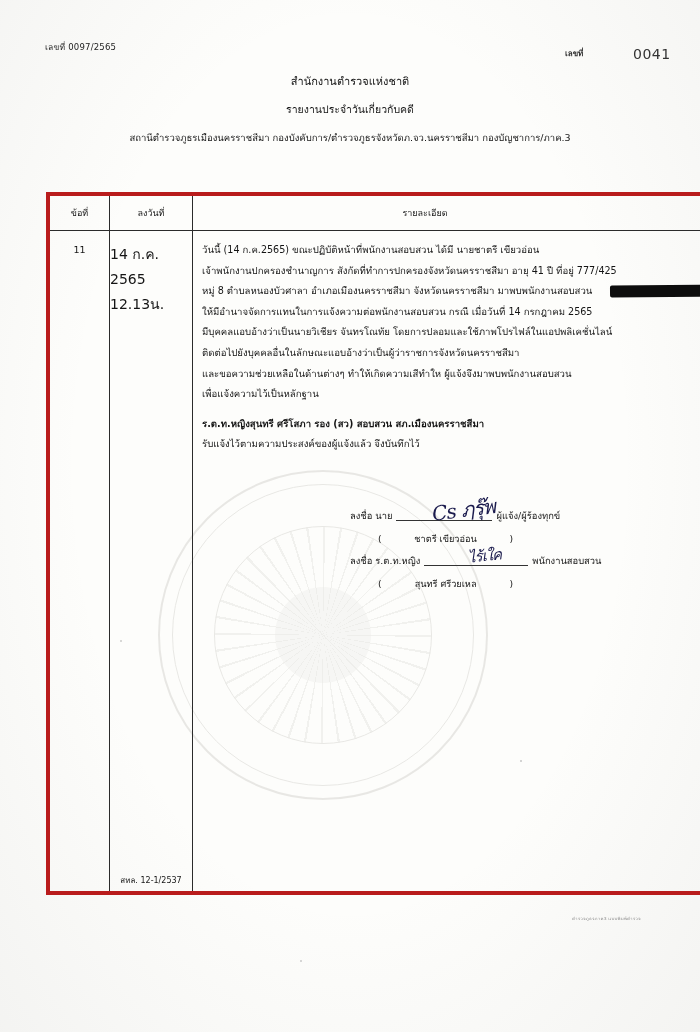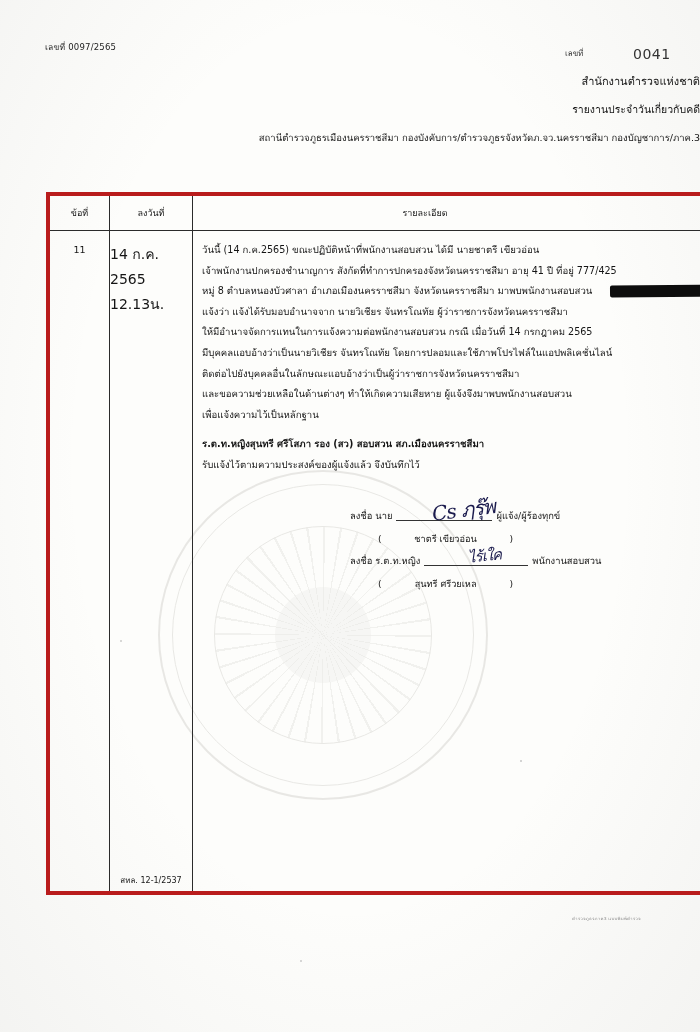--- a/index.html
+++ b/index.html
@@ -38,37 +38,38 @@
     font-size: 8.5px;
     color: #222;
     letter-spacing: 0.2px;
   }
   .seq-label {
     position: absolute;
     left: 565px;
     top: 47px;
     font-size: 8px;
     color: #333;
+    font-weight: bold;
   }
   .seq-value {
     position: absolute;
     left: 633px;
     top: 46px;
     font-size: 14px;
     color: #333;
     letter-spacing: 0.5px;
   }
 
   
   .title-block {
     position: absolute;
     left: 0;
     right: 0;
     top: 72px;
-    text-align: right;
+    text-align: center;
   }
   .title-1 {
     font-size: 11px;
     color: #151515;
     margin-bottom: 11px;
   }
   .title-2 {
     font-size: 10.5px;
     color: #151515;
     margin-bottom: 12px;
@@ -342,25 +343,24 @@
       <div>14 ก.ค. 2565</div>
       <div>12.13น.</div>
     </div>
 
     <div class="cell-footcode">สทล. 12-1/2537</div>
 
     <div class="body-text">
       <p>วันนี้ (14 ก.ค.2565) ขณะปฏิบัติหน้าที่พนักงานสอบสวน ได้มี นายชาตรี  เขียวอ่อน</p>
       <p>เจ้าพนักงานปกครองชำนาญการ  สังกัดที่ทำการปกครองจังหวัดนครราชสีมา อายุ 41 ปี ที่อยู่ 777/425</p>
       <p>หมู่ 8 ตำบลหนองบัวศาลา อำเภอเมืองนครราชสีมา จังหวัดนครราชสีมา มาพบพนักงานสอบสวน</p>
-      <p>แจ้งว่า แจ้งได้รับมอบอำนาจจาก นายวิเชียร  จันทรโณทัย ผู้ว่าราชการจังหวัดนครราชสีมา</p>
       <p>ให้มีอำนาจจัดการแทนในการแจ้งความต่อพนักงานสอบสวน กรณี เมื่อวันที่ 14 กรกฎาคม 2565</p>
       <p>มีบุคคลแอบอ้างว่าเป็นนายวิเชียร  จันทรโณทัย โดยการปลอมและใช้ภาพโปรไฟล์ในแอปพลิเคชั่นไลน์</p>
       <p>ติดต่อไปยังบุคคลอื่นในลักษณะแอบอ้างว่าเป็นผู้ว่าราชการจังหวัดนครราชสีมา</p>
-      <p>และขอความช่วยเหลือในด้านต่างๆ ทำให้เกิดความเสียหาย ผู้แจ้งจึงมาพบพนักงานสอบสวน</p>
+      <p>และขอความช่วยเหลือในด้านต่างๆ ทำให้เกิดความเสีทำให ผู้แจ้งจึงมาพบพนักงานสอบสวน</p>
       <p>เพื่อแจ้งความไว้เป็นหลักฐาน</p>
       <p class="gap-top">ร.ต.ท.หญิงสุนทรี ศรีโสภา รอง (สว) สอบสวน สภ.เมืองนครราชสีมา</p>
       <p>รับแจ้งไว้ตามความประสงค์ของผู้แจ้งแล้ว  จึงบันทึกไว้</p>
       <div class="redaction"></div>
     </div>
 
     <div class="sign-block">
       <div class="sign-row">
         <span class="lead">ลงชื่อ นาย</span><span class="sign-line"></span><span>ผู้แจ้ง/ผู้ร้องทุกข์</span>
       </div>

